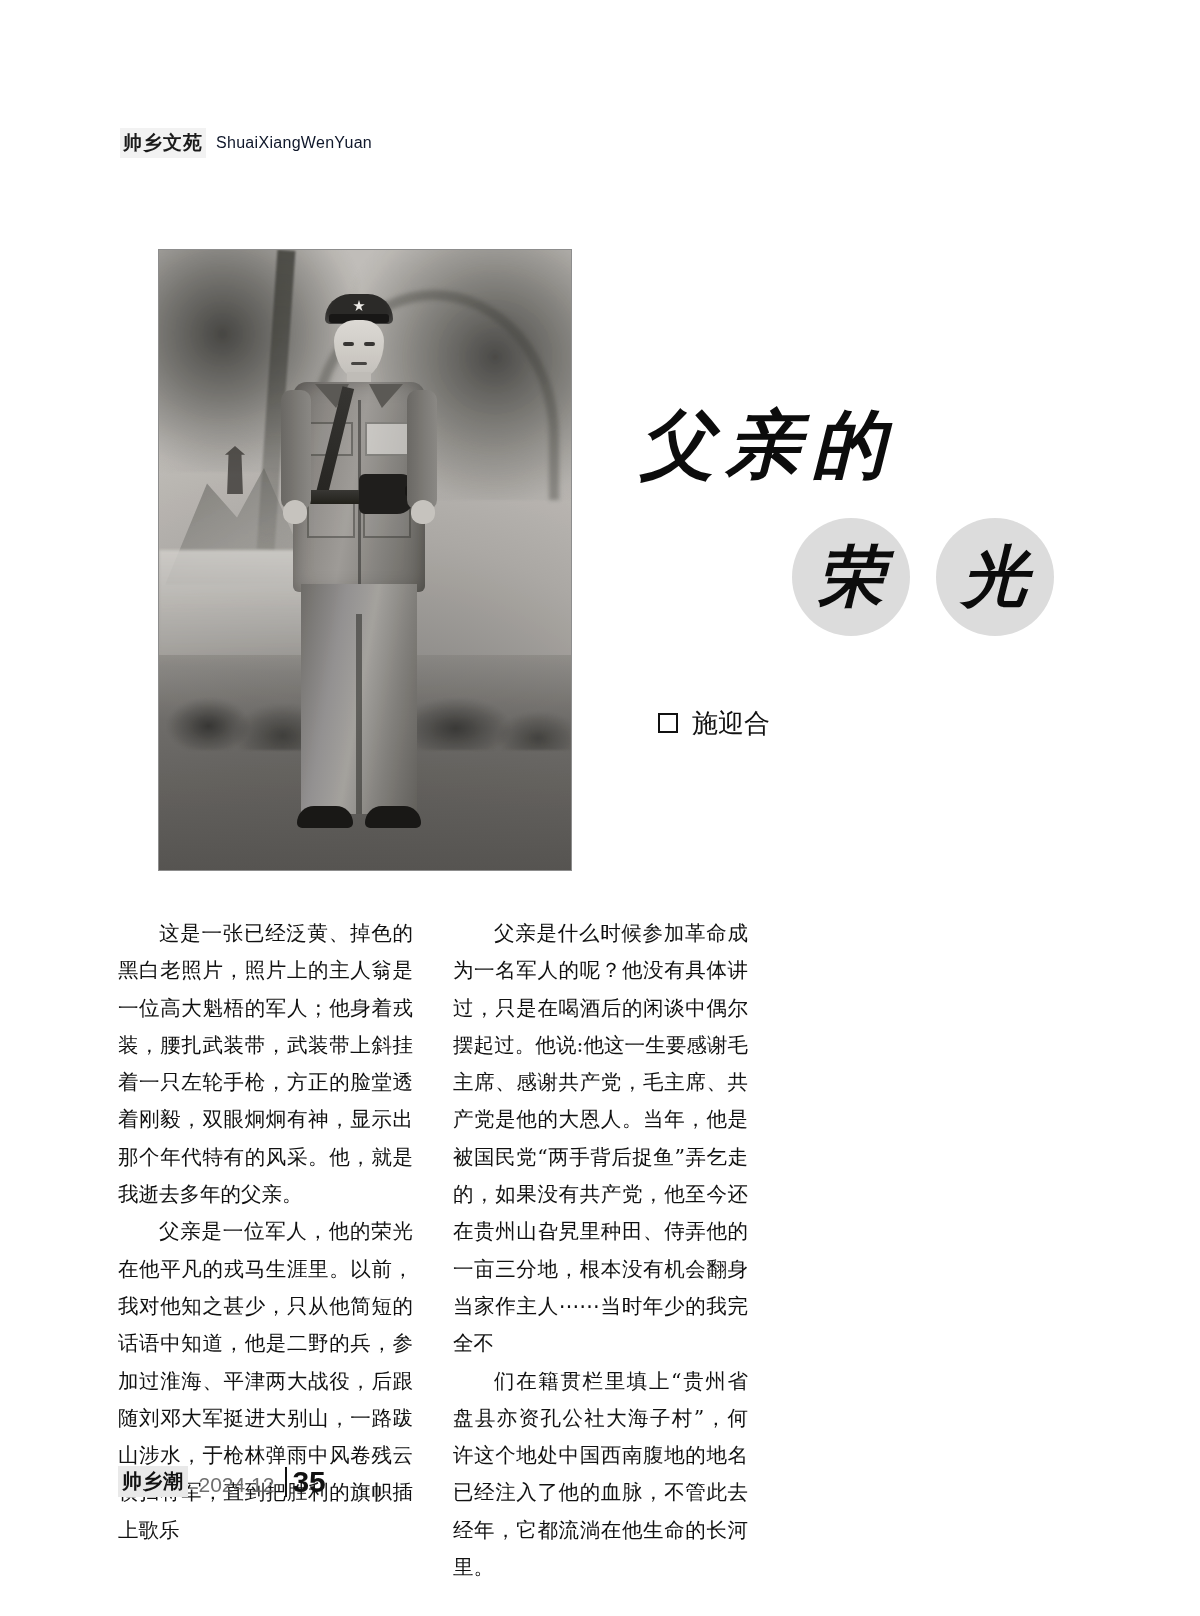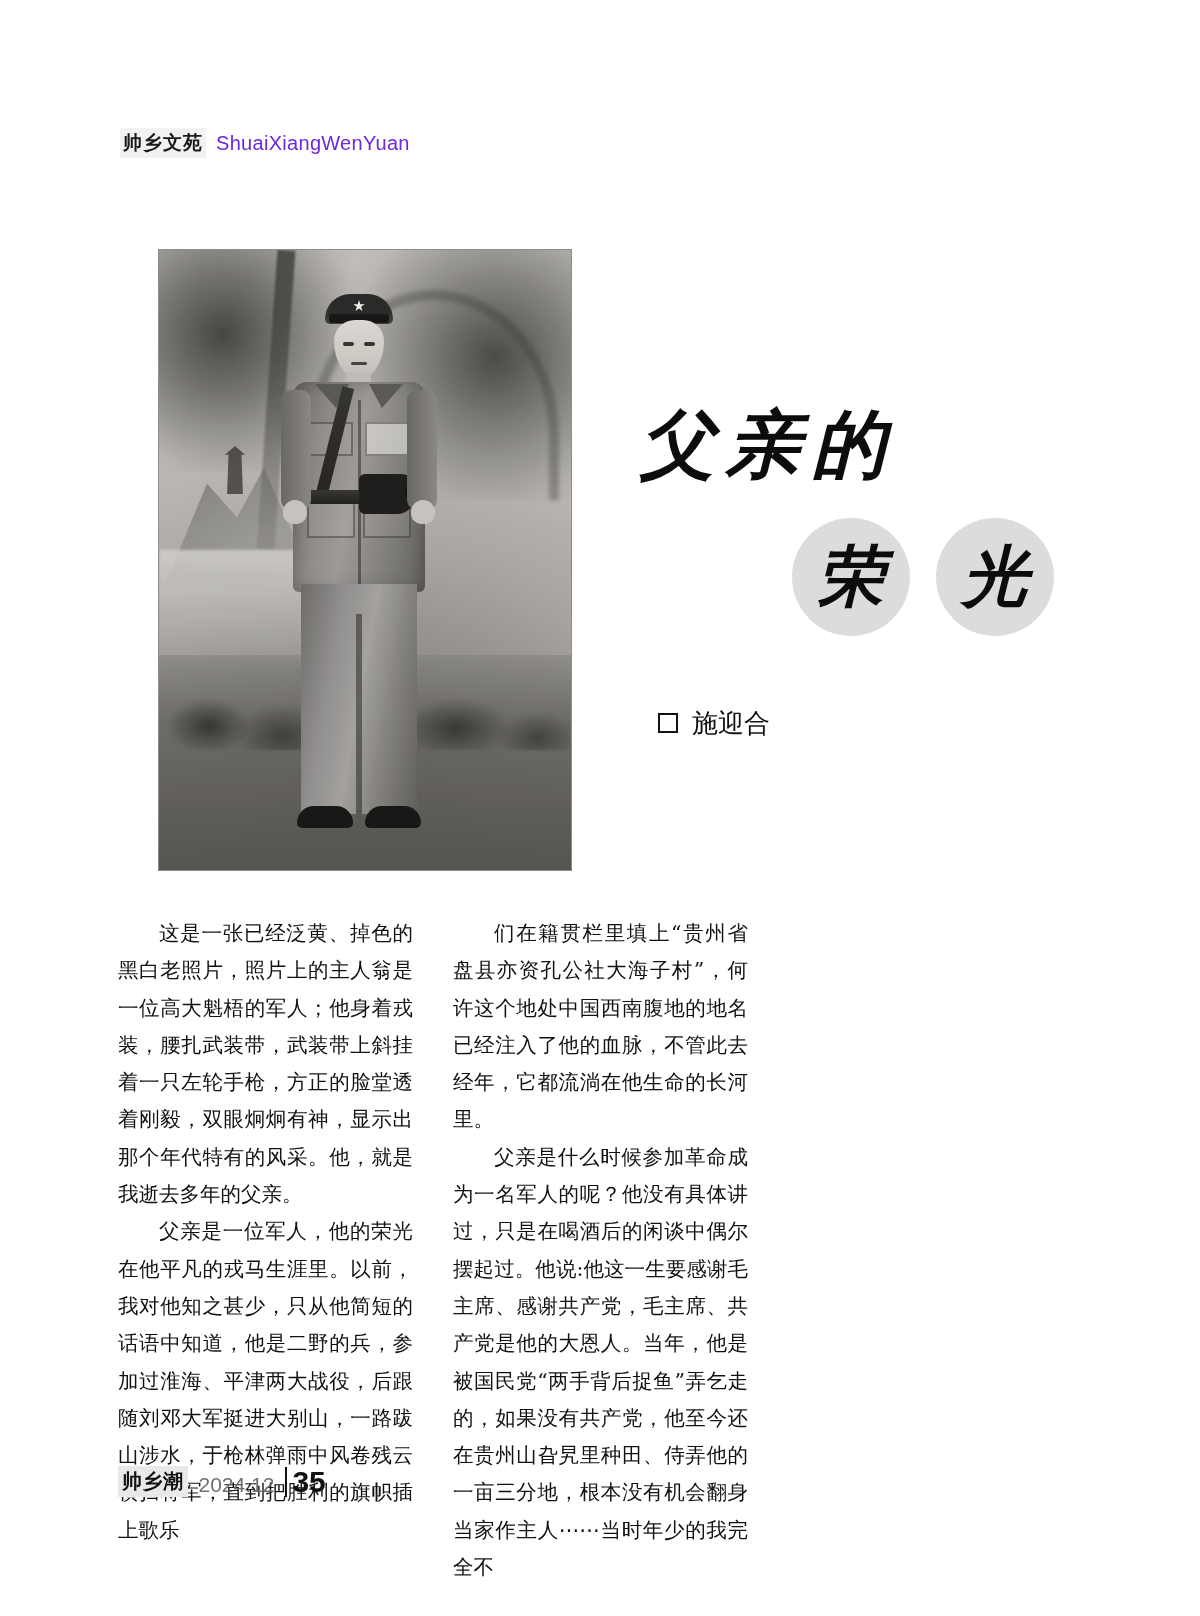--- a/index.html
+++ b/index.html
@@ -29,22 +29,22 @@
     font-family: Liberation Serif, serif;
     font-weight: bold;
     font-size: 19px;
     letter-spacing: 1px;
     color: #1a1a1a;
     background: linear-gradient(to bottom, #f2f2f2 0%, #f2f2f2 100%);
     padding: 2px 3px;
   }
   .header-py {
     font-family: "Liberation Sans", sans-serif;
-    font-size: 20px;
-    color: #6d28d9;
+    font-size: 16px;
+    color: #0f172a;
     letter-spacing: 0.3px;
   }
 
   
   .photo-frame {
     position: absolute;
     left: 158px;
     top: 249px;
     width: 412px;
     height: 620px;
@@ -390,22 +390,22 @@
     <span>施迎合</span>
   </div>
 </div>
 
 <div class="columns">
   <div class="col">
     <p>这是一张已经泛黄、掉色的黑白老照片，照片上的主人翁是一位高大魁梧的军人；他身着戎装，腰扎武装带，武装带上斜挂着一只左轮手枪，方正的脸堂透着刚毅，双眼炯炯有神，显示出那个年代特有的风采。他，就是我逝去多年的父亲。</p>
     <p>父亲是一位军人，他的荣光在他平凡的戎马生涯里。以前，我对他知之甚少，只从他简短的话语中知道，他是二野的兵，参加过淮海、平津两大战役，后跟随刘邓大军挺进大别山，一路跋山涉水，于枪林弹雨中风卷残云横扫蒋军，直到把胜利的旗帜插上歌乐</p>
   </div>
   <div class="col">
+    <p>父亲是什么时候参加革命成为一名军人的呢？他没有具体讲过，只是在喝酒后的闲谈中偶尔摆起过。他说:他这一生要感谢毛主席、感谢共产党，毛主席、共产党是他的大恩人。当年，他是被国民党“两手背后捉鱼”弄乞走的，如果没有共产党，他至今还在贵州山旮旯里种田、侍弄他的一亩三分地，根本没有机会翻身当家作主人⋯⋯当时年少的我完全不</p>
     <p>们在籍贯栏里填上“贵州省盘县亦资孔公社大海子村”，何许这个地处中国西南腹地的地名已经注入了他的血脉，不管此去经年，它都流淌在他生命的长河里。</p>
-    <p>父亲是什么时候参加革命成为一名军人的呢？他没有具体讲过，只是在喝酒后的闲谈中偶尔摆起过。他说:他这一生要感谢毛主席、感谢共产党，毛主席、共产党是他的大恩人。当年，他是被国民党“两手背后捉鱼”弄乞走的，如果没有共产党，他至今还在贵州山旮旯里种田、侍弄他的一亩三分地，根本没有机会翻身当家作主人⋯⋯当时年少的我完全不</p>
   </div>
 </div>
 
 <div class="footer">
   <span class="footer-logo">帅乡潮</span>
   <span class="footer-date">2024.12</span>
   <span class="footer-page">35</span>
 </div>
 
 </body></html>

